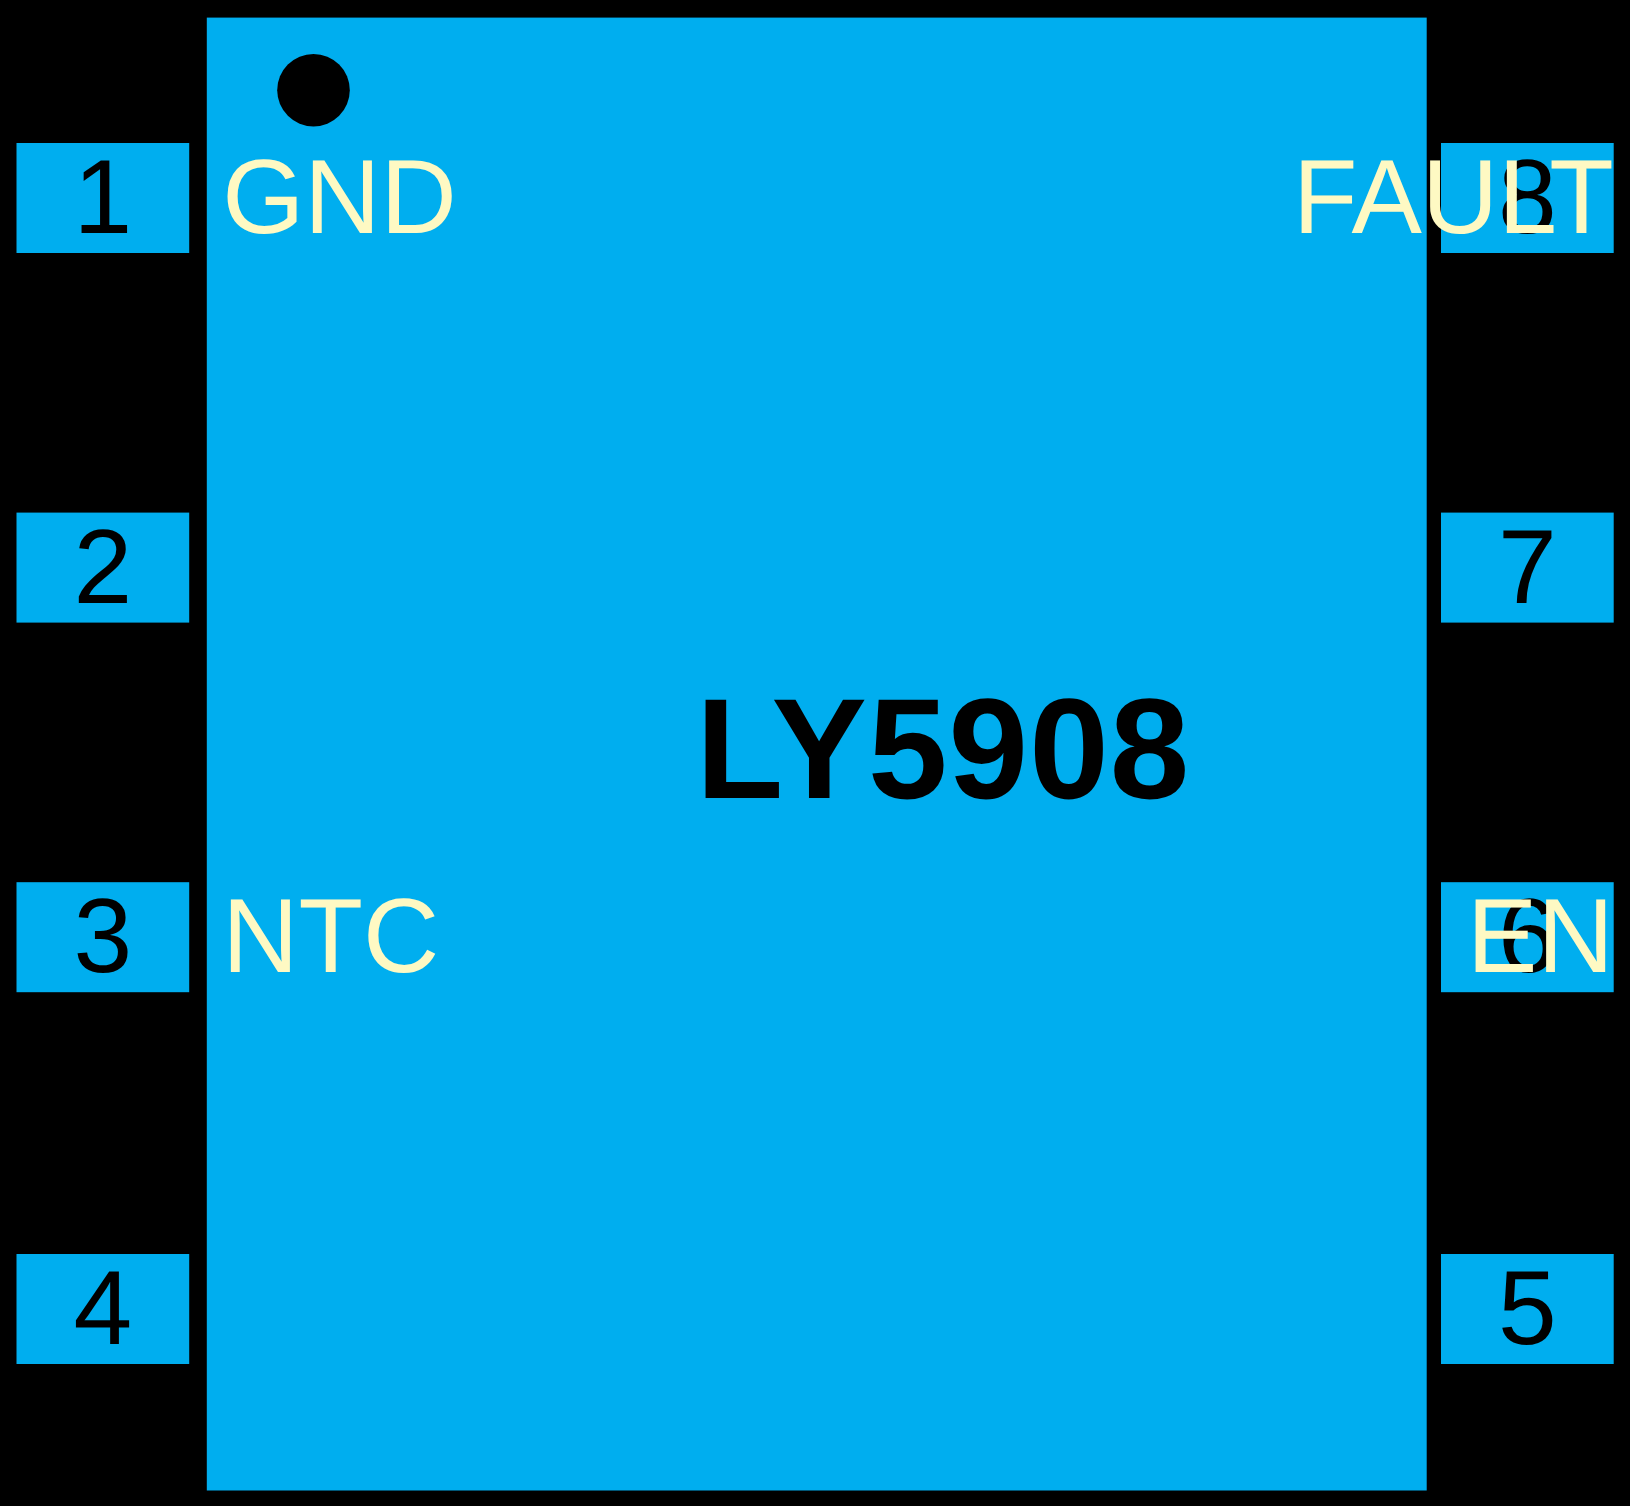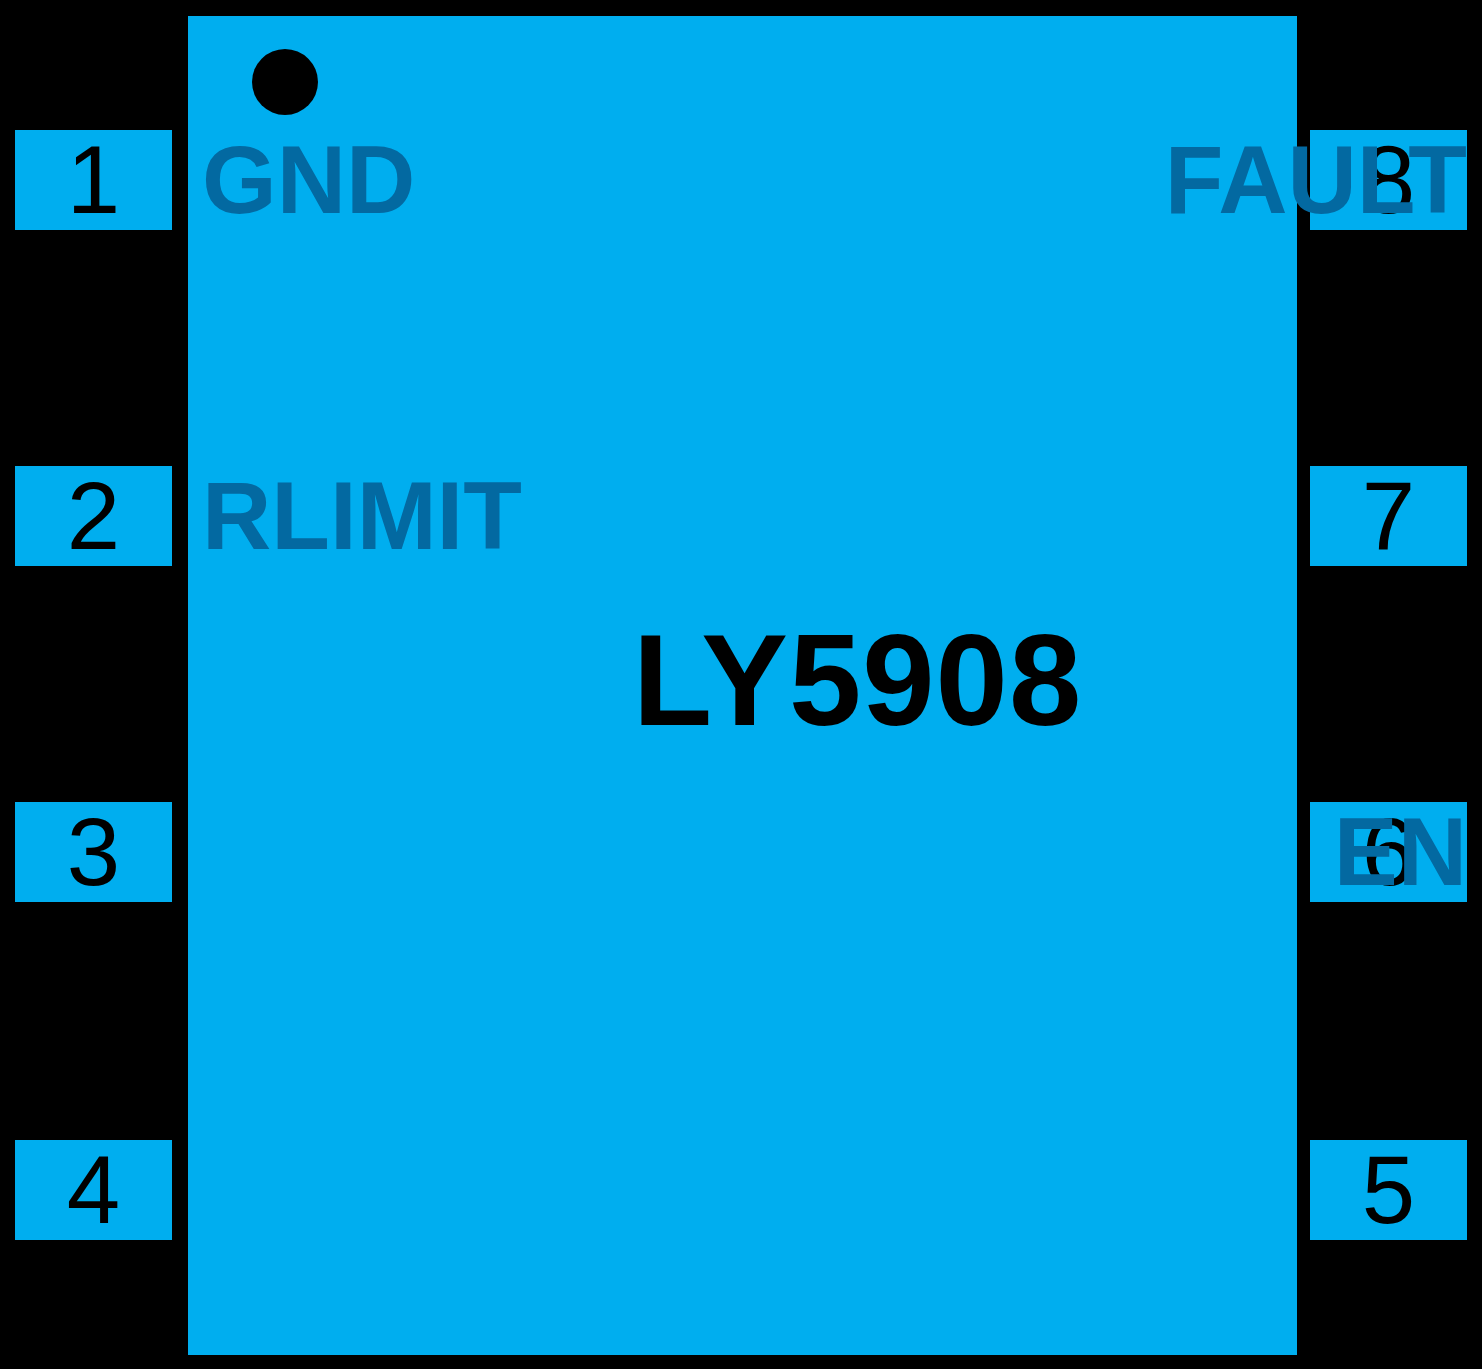--- a/index.html
+++ b/index.html
@@ -60,24 +60,24 @@
     color: #000000;
     font-size: 96px;
     line-height: 100px;
     font-weight: 400;
     letter-spacing: 0px;
   }
 
   
   .pin-label {
     position: absolute;
-    color: #0369a1;
+    color: #fef9c3;
     font-size: 96px;
     line-height: 100px;
-    font-weight: 700;
+    font-weight: 400;
     white-space: nowrap;
   }
   .pin-label.left {
     left: 202px;
     text-align: left;
   }
   .pin-label.right {
     right: 15px;
   }
 
@@ -111,25 +111,25 @@
   <div class="pin1-dot"></div>
 
   <div class="pin-box left row-1">
     <span class="pin-number">1</span>
   </div>
   <div class="pin-label left row-1">GND</div>
 
   <div class="pin-box left row-2">
     <span class="pin-number">2</span>
   </div>
-  <div class="pin-label left row-2">RLIMIT</div>
 
   <div class="pin-box left row-3">
     <span class="pin-number">3</span>
   </div>
+  <div class="pin-label left row-3">NTC</div>
 
   <div class="pin-box left row-4">
     <span class="pin-number">4</span>
   </div>
 
   <div class="pin-box right row-1">
     <span class="pin-number">8</span>
   </div>
   <div class="pin-label right row-1">FAULT</div>
 

